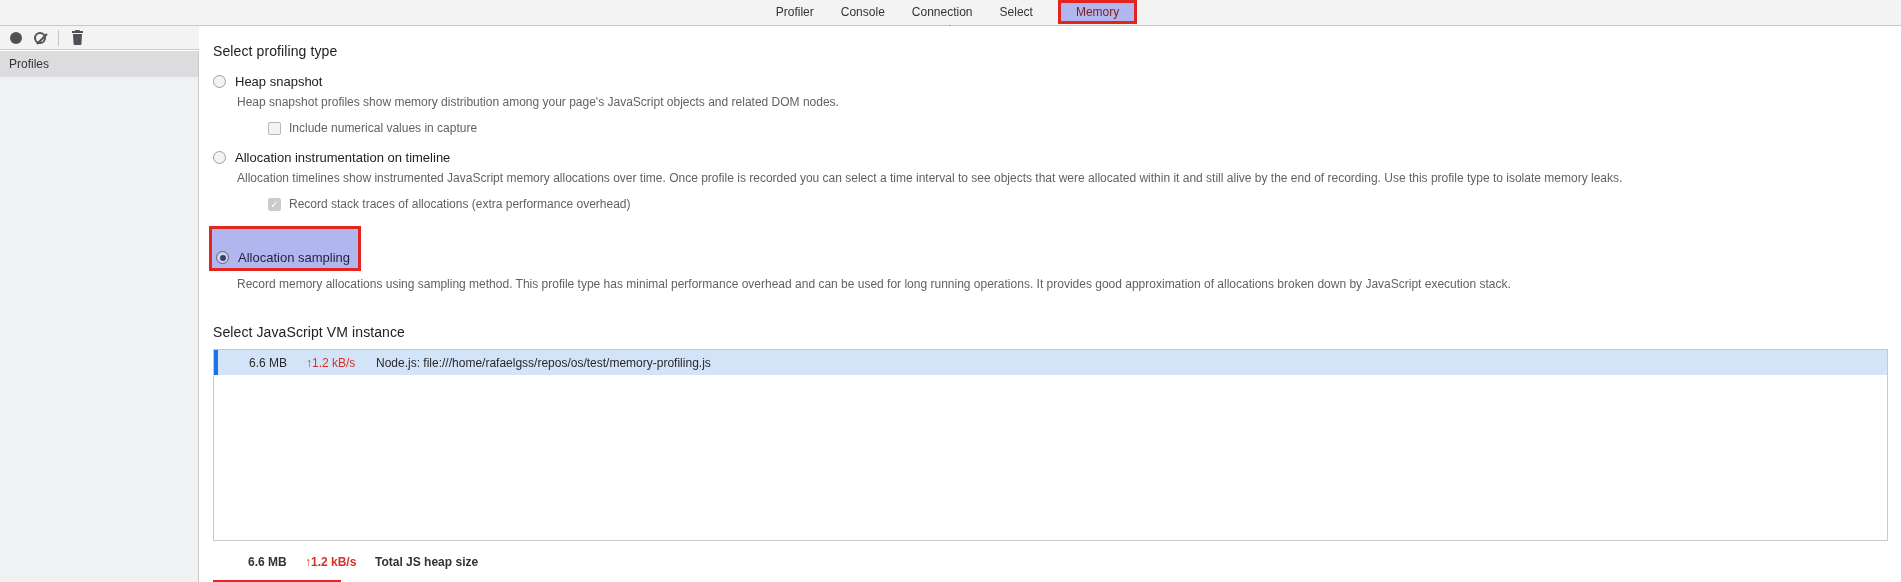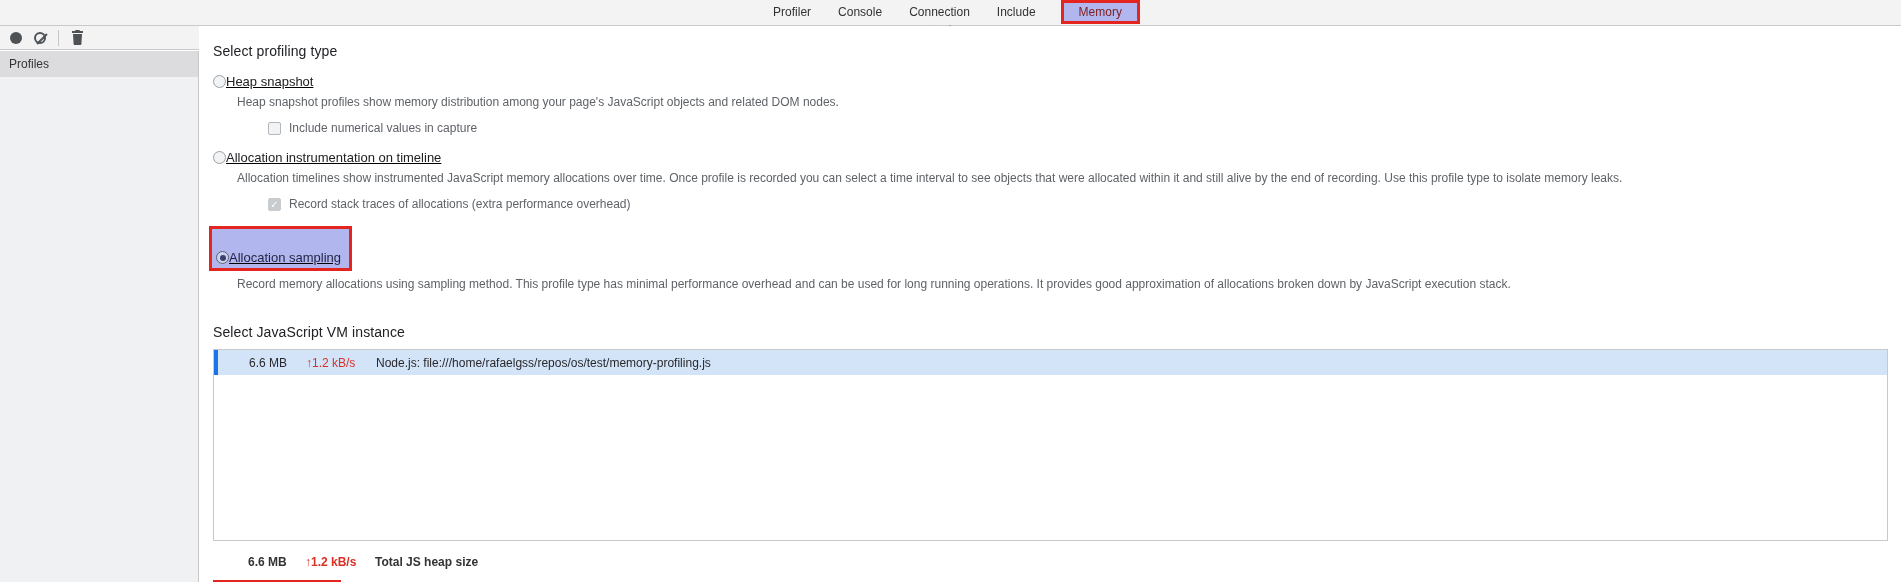--- a/index.html
+++ b/index.html
@@ -39,21 +39,21 @@
   .sidebar{position:absolute;left:0;top:51px;width:199px;height:531px;background:var(--sidebar_bg);
     border-right:1px solid var(--border_gray);}
   .sidebar-header{height:26px;background:var(--sidebar_header_bg);color:#333;font-size:12px;
     display:flex;align-items:center;padding-left:9px;}
 
   
   .main{position:absolute;left:200px;top:26px;width:1701px;height:556px;background:#fff;
     padding:17px 0 0 13px;overflow:hidden;}
   h2.section{font-size:14px;font-weight:500;color:var(--text_primary);letter-spacing:.1px;}
   .option{margin-top:15px;}
-  .option-row{display:flex;align-items:center;text-decoration:underline;}
+  .option-row{display:flex;align-items:center;gap:9px;}
   .radio{width:13px;height:13px;border-radius:50%;border:1px solid #9aa0a6;background:#f1f3f4;flex:0 0 auto;position:relative;}
   .radio-selected{border-color:#5b6270;background:#cfd3ef;}
   .radio-selected::after{content:"";position:absolute;left:2.5px;top:2.5px;width:6px;height:6px;border-radius:50%;background:#39406e;}
   .option-label{font-size:13px;font-weight:500;color:var(--text_primary);white-space:nowrap;}
   .option-desc{margin:6px 0 0 24px;font-size:12px;color:var(--text_secondary);white-space:nowrap;}
   .sub-row{display:flex;align-items:center;gap:8px;margin:12px 0 0 55px;}
   .checkbox{width:13px;height:13px;border:1px solid #b4b7bb;border-radius:2px;background:#f1f3f4;flex:0 0 auto;
     font-size:10px;line-height:12px;text-align:center;color:#fff;}
   .checkbox.checked{background:#c9cccf;border-color:#c9cccf;}
   .sub-label{font-size:12px;color:var(--text_secondary);white-space:nowrap;}
@@ -85,21 +85,21 @@
 </head>
 <body>
 
 <div class="page">
 
   <header class="tabbar">
     <div class="tabs">
       <div class="tab">Profiler</div>
       <div class="tab">Console</div>
       <div class="tab">Connection</div>
-      <div class="tab">Include</div>
+      <div class="tab">Select</div>
       <div class="tab tab-active">Memory</div>
     </div>
     <div class="tabbar-right">
       <div class="vsep"></div>
       <div class="gear">⚙</div>
     </div>
   </header>
 
   <div class="toolbar">
     <span class="icon-record"></span>

